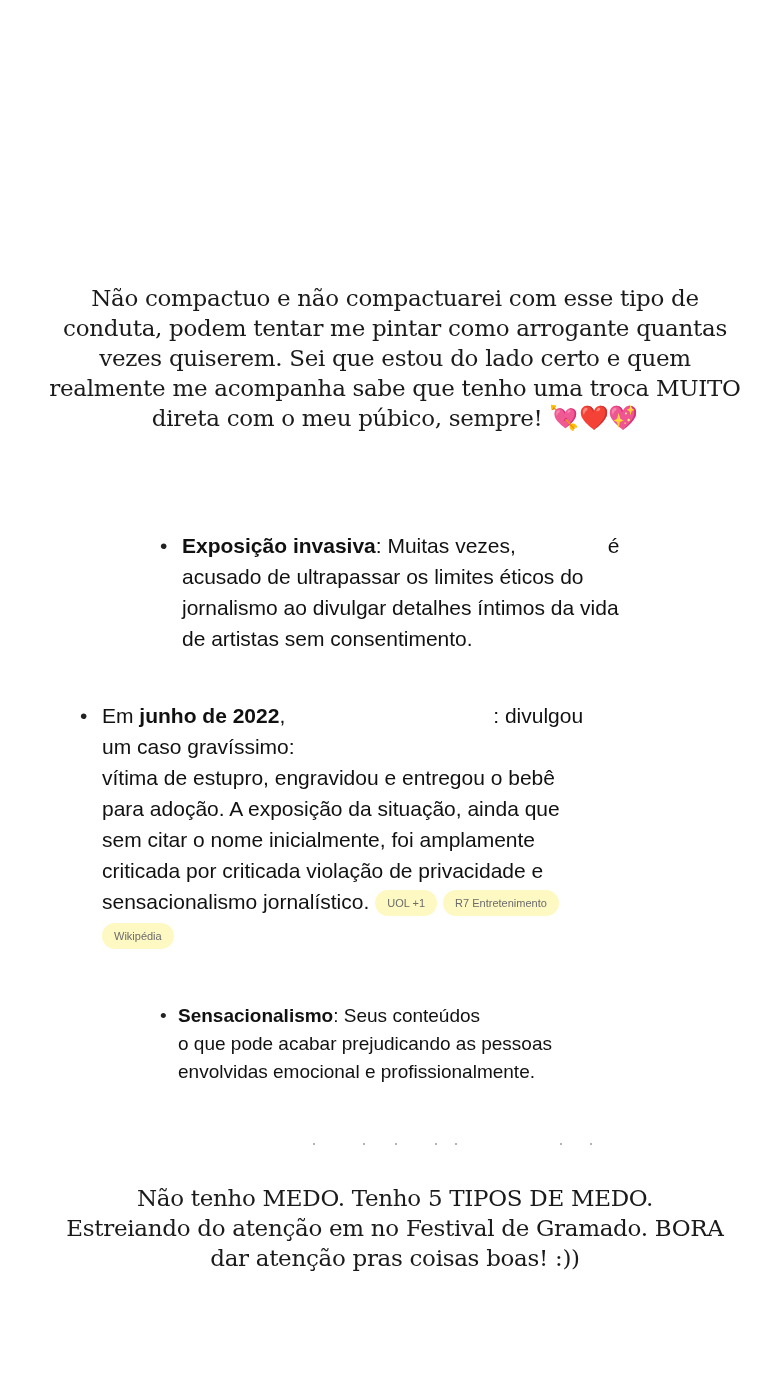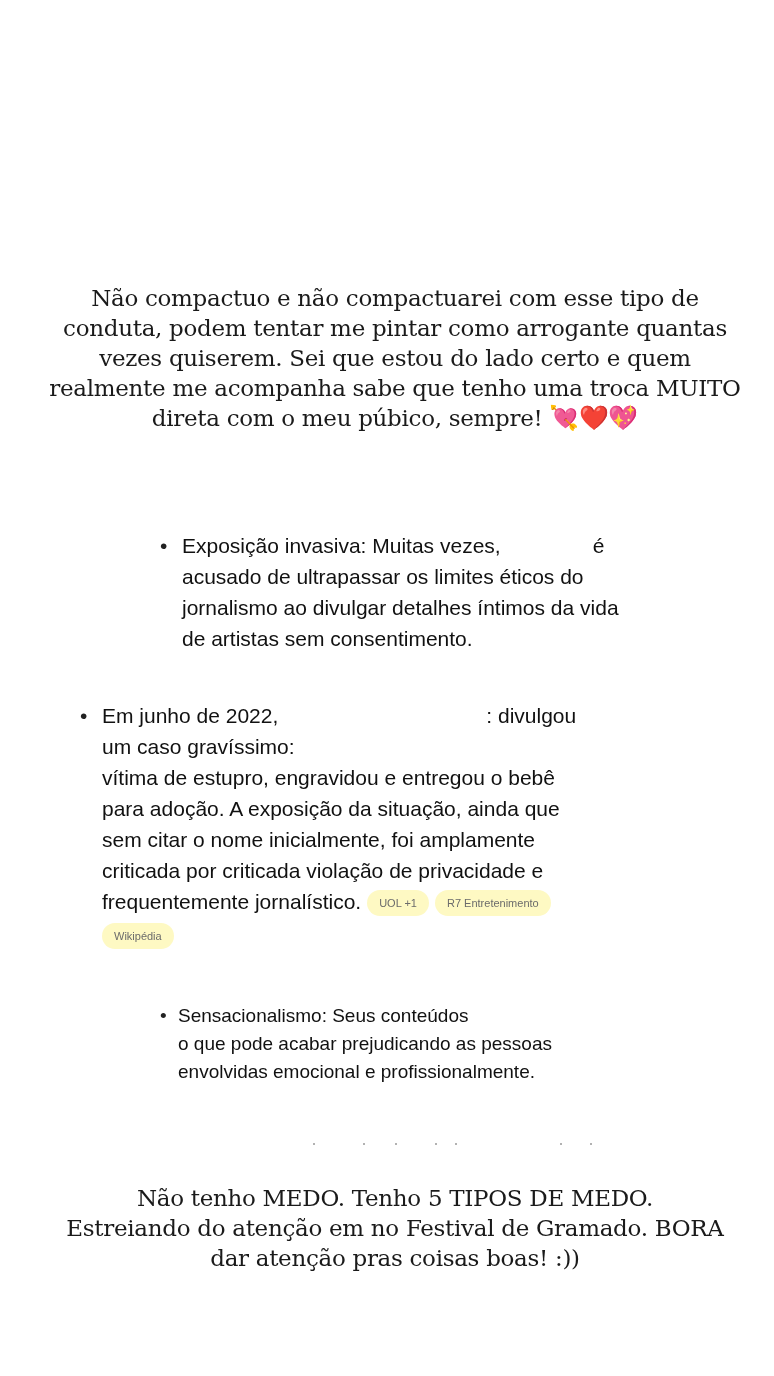--- a/index.html
+++ b/index.html
@@ -3,21 +3,21 @@
 <meta charset="utf-8">
 <style>
   html, body { margin:0; padding:0; }
   body { width:774px; height:1376px; background:#ffffff; position:relative; overflow:hidden; color:#141414; }
   .serif-block { position:absolute; left:8px; width:774px; text-align:center; font-family:"DejaVu Serif","Liberation Serif",serif; font-size:23px; line-height:30px; color:#1a1a1a; letter-spacing:-0.3px; }
   .serif-block p { margin:0; }
   .emoji { font-size:24px; }
   .shot { position:absolute; font-family:"Liberation Sans","DejaVu Sans",sans-serif; color:#111; }
   .shot .row { position:relative; padding-left:22px; }
   .shot .bullet { position:absolute; left:0; top:0; color:#222; }
-  .shot b { font-weight:normal; }
+  .shot b { font-weight:bold; }
   .redact { display:inline-block; background:#fff; }
   .chip { display:inline-block; background:#fef9c3; color:#6b6b6b; font-size:11px; border-radius:14px; padding:6px 12px; margin-left:6px; vertical-align:middle; line-height:14px; }
   .dots { position:absolute; left:305px; top:1143px; width:290px; height:6px; }
   .dots span { position:absolute; top:0; width:2px; height:2px; background:#999; border-radius:1px; }
 </style>
 </head>
 <body>
 
 <div class="serif-block" style="top:283px;">
   <p>Não compactuo e não compactuarei com esse tipo de</p>
@@ -39,21 +39,21 @@
 
 <div class="shot" style="left:80px; top:700px; width:560px; font-size:21px; line-height:31px;">
   <div class="row">
     <span class="bullet">•</span>
     <div><span>Em </span><b>junho de 2022</b><span>,</span><span class="redact" style="width:208px;"></span><span>: divulgou</span></div>
     <div>um caso gravíssimo:</div>
     <div>vítima de estupro, engravidou e entregou o bebê</div>
     <div>para adoção. A exposição da situação, ainda que</div>
     <div>sem citar o nome inicialmente, foi amplamente</div>
     <div>criticada por criticada violação de privacidade e</div>
-    <div><span>frequentemente jornalístico.</span><span class="chip">UOL +1</span><span class="chip">R7 Entretenimento</span></div>
+    <div><span>sensacionalismo jornalístico.</span><span class="chip">UOL +1</span><span class="chip">R7 Entretenimento</span></div>
     <div style="margin-top:2px; margin-left:-6px;"><span class="chip">Wikipédia</span></div>
   </div>
 </div>
 
 <div class="shot" style="left:160px; top:1002px; width:520px; font-size:19px; line-height:28px;">
   <div class="row" style="padding-left:18px;">
     <span class="bullet">•</span>
     <div><b>Sensacionalismo</b><span>: Seus conteúdos</span></div>
     <div>o que pode acabar prejudicando as pessoas</div>
     <div>envolvidas emocional e profissionalmente.</div>

